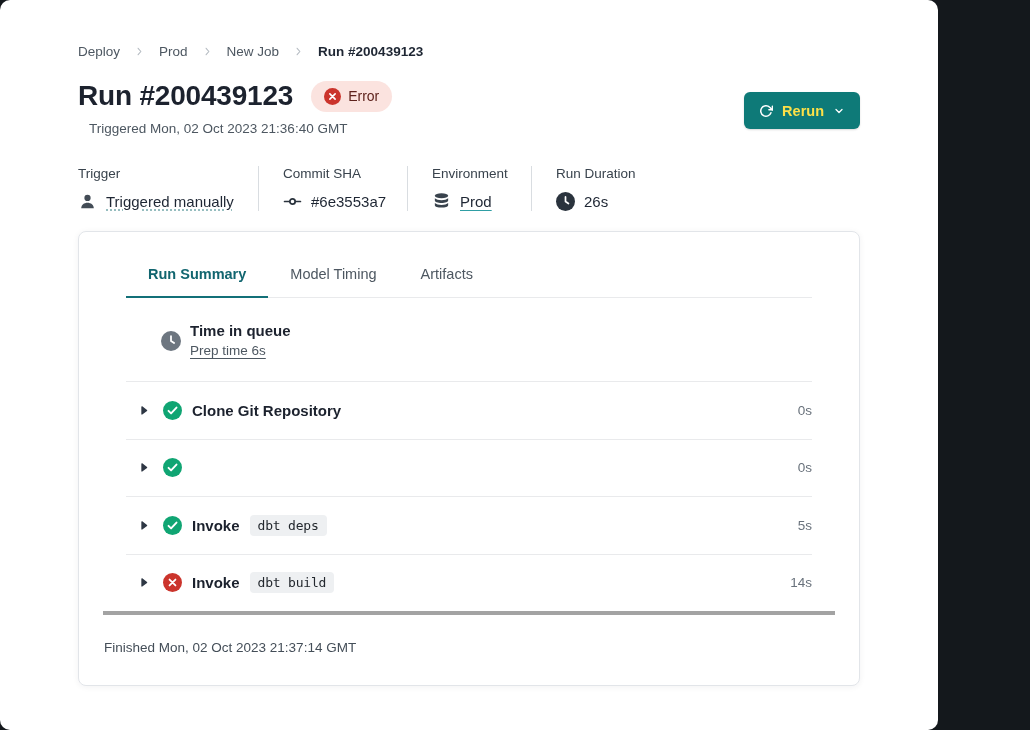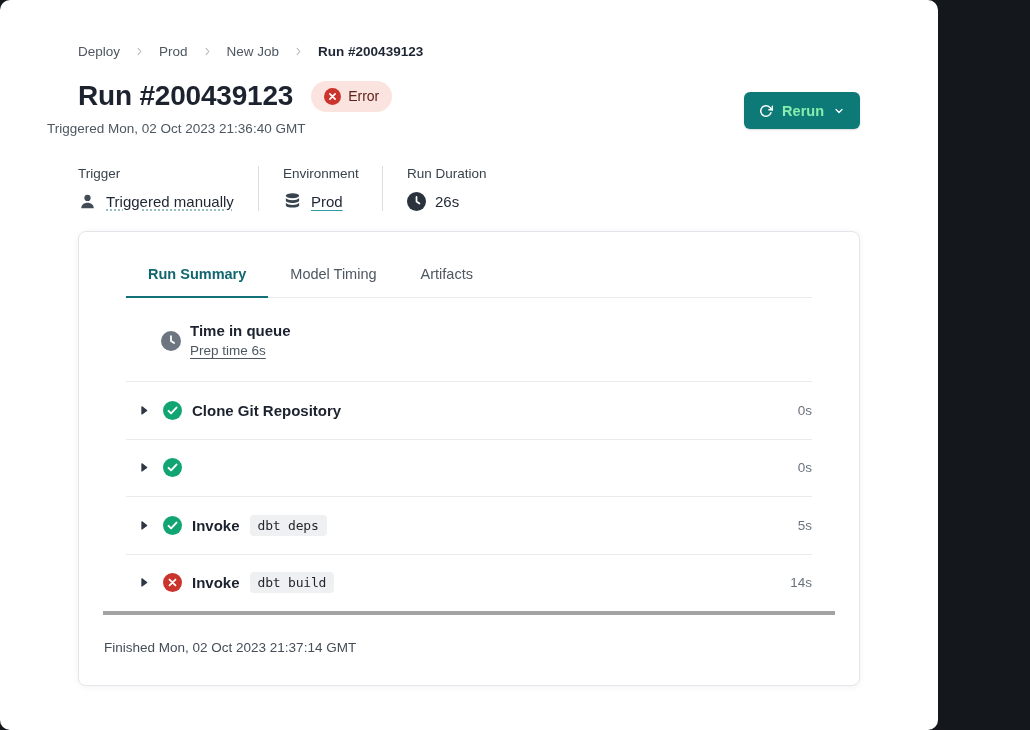--- a/index.html
+++ b/index.html
@@ -11,24 +11,24 @@
   
   .breadcrumb{padding:44px 78px 0;display:flex;align-items:center;gap:14px;font-size:13.5px;color:#4d5761;}
   .crumb{cursor:pointer;}
   .crumb.current{font-weight:700;color:#1e2633;cursor:default;}
   .crumb-sep{display:flex;align-items:center;}
   
   .title-row{margin-top:21px;padding:0 78px;display:flex;align-items:center;gap:18px;}
   .run-title{margin:0;font-size:28px;font-weight:700;color:#1c222e;letter-spacing:-0.2px;}
   .badge{display:inline-flex;align-items:center;gap:7px;background:#fbe3df;border-radius:17px;padding:7px 13px;font-size:14px;color:#5e221c;text-align:right;}
   .icon-circle{display:inline-flex;}
-  .triggered{padding:0 47px;margin-top:9px;font-size:13.5px;color:#4d5761;}
+  .triggered{padding:0 89px;margin-top:9px;font-size:13.5px;color:#4d5761;}
   
   .rerun-btn{position:absolute;top:92px;right:78px;height:37px;display:flex;align-items:center;gap:9px;
-    background:#0e7a78;color:#86efac;border:none;border-radius:6px;padding:0 15px;font-size:14.5px;font-weight:600;
+    background:#0e7a78;color:#fde047;border:none;border-radius:6px;padding:0 15px;font-size:14.5px;font-weight:600;
     font-family:"Liberation Sans",sans-serif;cursor:pointer;box-shadow:0 1px 2px rgba(0,0,0,.15);}
   
   .meta{margin:30px 78px 0;display:flex;}
   .meta-col{box-sizing:border-box;padding-right:24px;}
   .meta-col + .meta-col{border-left:1px solid #d9dde1;padding-left:24px;}
   .meta-col.c1{width:180px;} .meta-col.c2{width:149px;} .meta-col.c3{width:124px;}
   .meta-label{font-size:13.5px;color:#39434d;}
   .meta-value{margin-top:11px;display:flex;align-items:center;gap:9px;font-size:15px;color:#1e2633;}
   .u-dotted{text-decoration:underline dotted;text-decoration-color:#74a8ab;text-underline-offset:3px;cursor:pointer;}
   .u-teal{color:#1e2633;text-decoration:underline;text-decoration-color:#2f9ea4;text-underline-offset:3px;cursor:pointer;}
@@ -115,20 +115,33 @@
       <div class="meta-value">
         <span>
           <svg width="19" height="19" viewBox="0 0 20 20" fill="#434c56">
               <circle cx="10" cy="6.3" r="3.3"></circle>
               <path d="M3.4 17.2c0-3.7 3-5.9 6.6-5.9s6.6 2.2 6.6 5.9z"></path>
             </svg>
         </span>
         <span class="u-dotted">Triggered manually</span>
       </div>
     </div>
+    <div class="meta-col c2">
+      <div class="meta-label">Commit SHA</div>
+      <div class="meta-value">
+        <span>
+          <svg width="19" height="19" viewBox="0 0 24 24" fill="none" stroke="#2a333d" stroke-width="2.2" stroke-linecap="round">
+              <circle cx="12" cy="12" r="3.4"></circle>
+              <line x1="2" y1="12" x2="8.2" y2="12"></line>
+              <line x1="15.8" y1="12" x2="22" y2="12"></line>
+            </svg>
+        </span>
+        <span>#6e3553a7</span>
+      </div>
+    </div>
     <div class="meta-col c3">
       <div class="meta-label">Environment</div>
       <div class="meta-value">
         <span>
           <svg width="19" height="19" viewBox="0 0 24 24" fill="#39434d">
               <ellipse cx="12" cy="4.8" rx="8.4" ry="3.1"></ellipse>
               <path d="M3.6 8c1.7 1.6 4.8 2.4 8.4 2.4s6.7-.8 8.4-2.4v2.7c0 1.8-3.8 3.1-8.4 3.1s-8.4-1.3-8.4-3.1z"></path>
               <path d="M3.6 13.9c1.7 1.6 4.8 2.4 8.4 2.4s6.7-.8 8.4-2.4v2.7c0 1.8-3.8 3.1-8.4 3.1s-8.4-1.3-8.4-3.1z"></path>
             </svg>
         </span>

